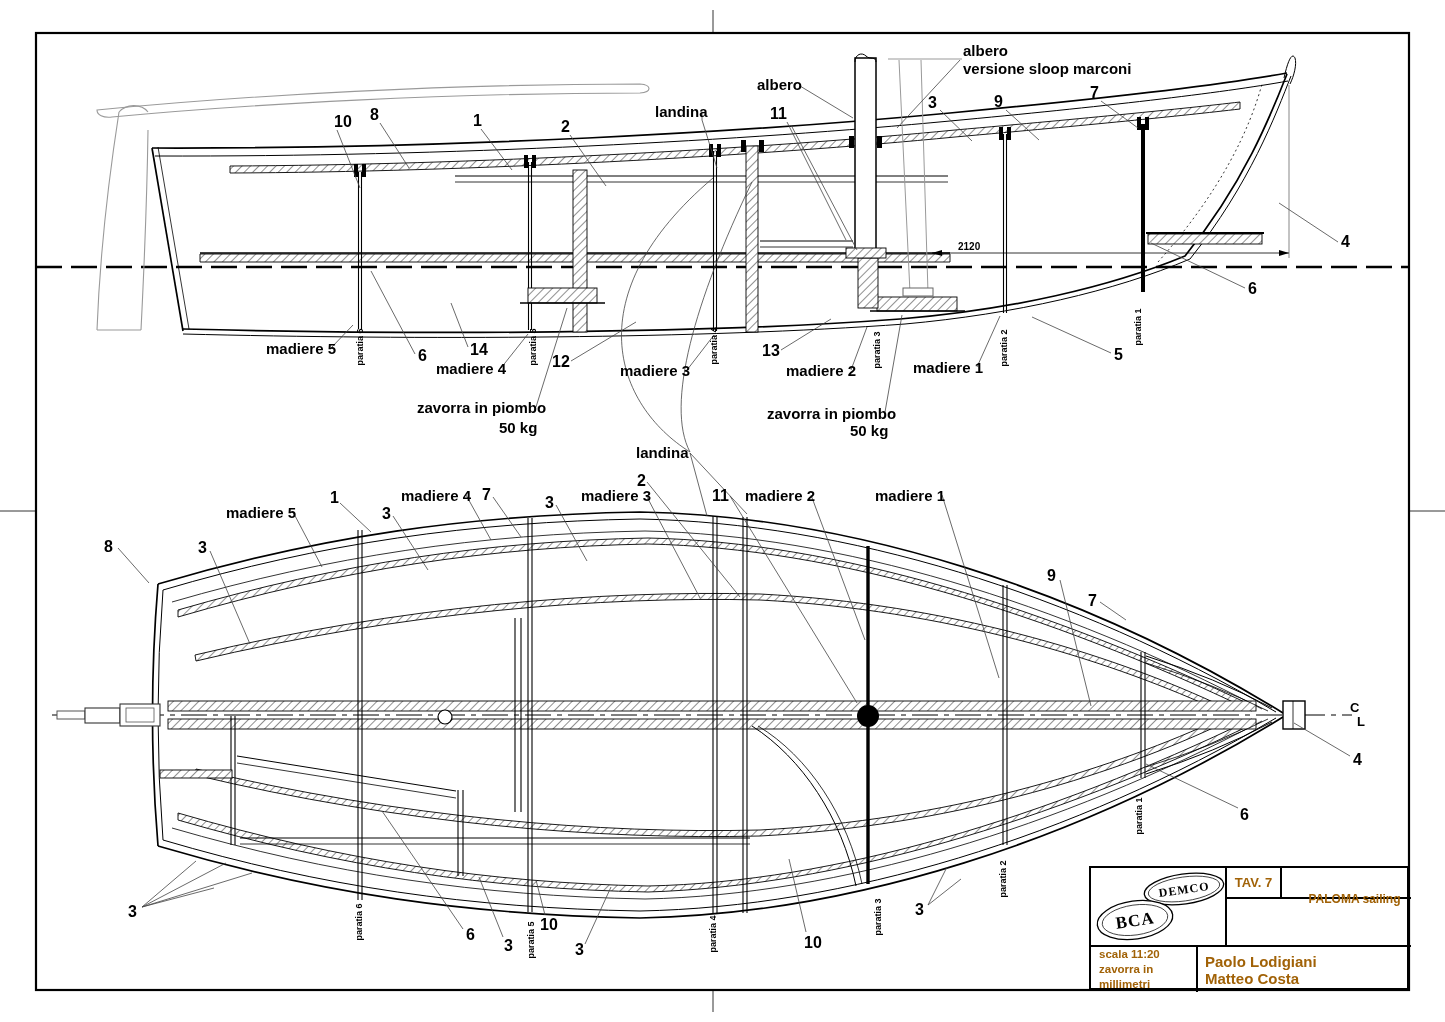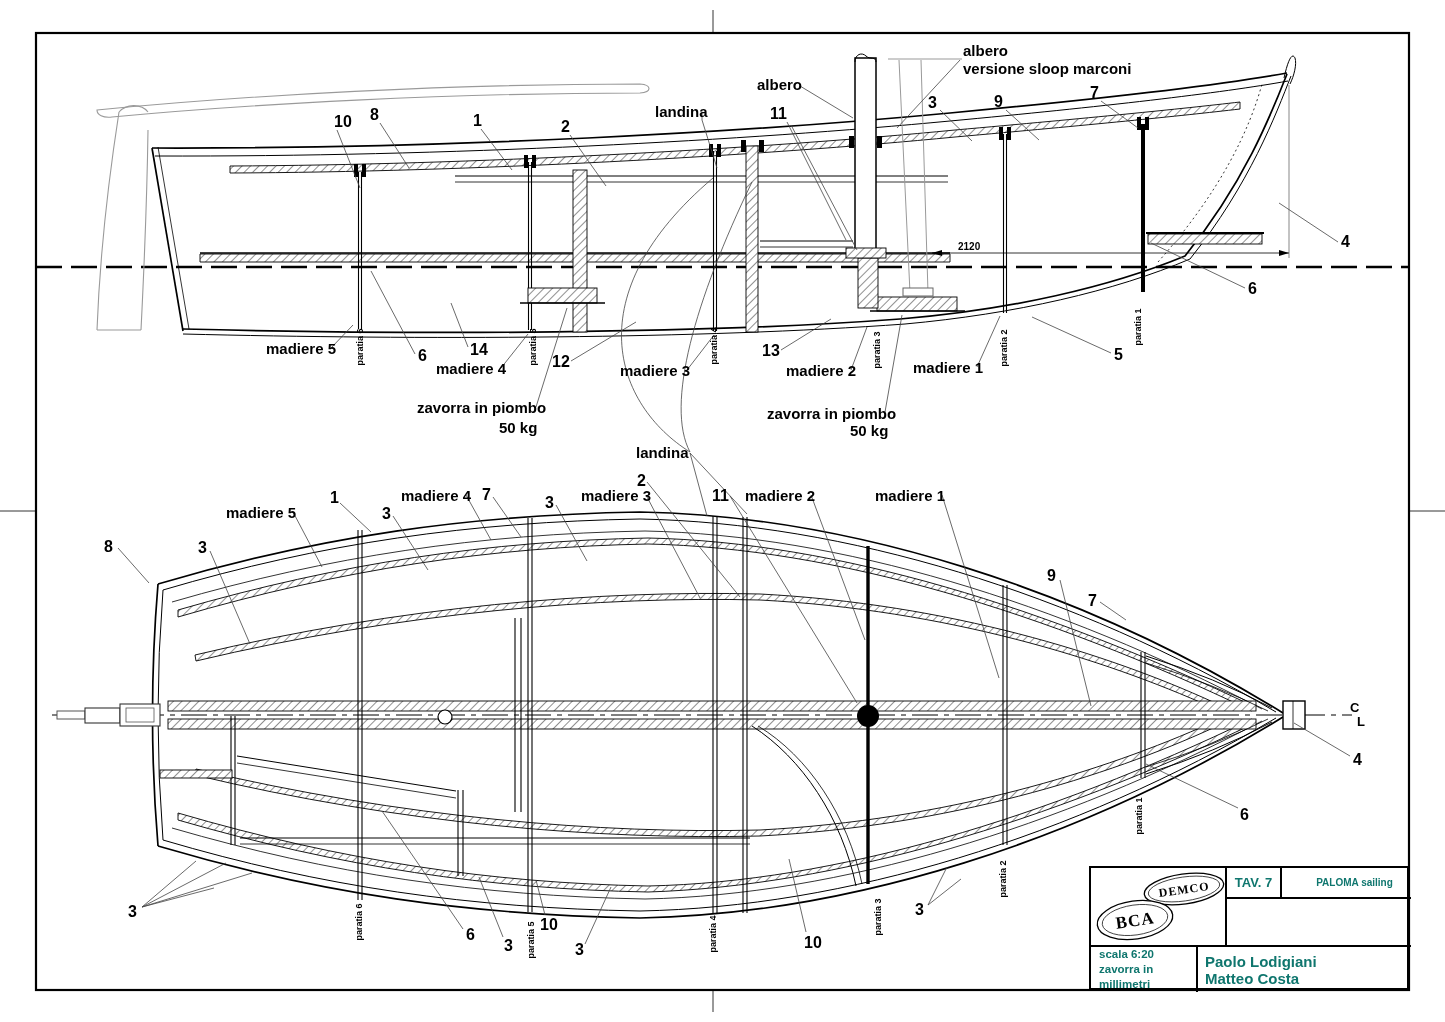--- a/index.html
+++ b/index.html
@@ -12,21 +12,21 @@
   .s3{stroke:#000;stroke-width:.8;fill:none}
   .fr{stroke:#000;stroke-width:1.1;fill:none}
   .hx{fill:url(#hx);stroke:#000;stroke-width:.9}
   .gy{stroke:#9a9a9a;stroke-width:1.1;fill:none}
   .ldr{stroke:#444;stroke-width:.8;fill:none}
   .blk{fill:#000;stroke:none}
   
   .tblock{position:absolute;left:1089px;top:866px;width:320px;height:124px;
           border:2px solid #000;box-sizing:border-box;background:#fff;}
   .tb-line{position:absolute;background:#000;}
-  .tb-cell{position:absolute;display:flex;align-items:center;color:#0f766e;font-weight:700;}
+  .tb-cell{position:absolute;display:flex;align-items:center;color:#a16207;font-weight:700;}
   .tb-center{justify-content:center;text-align:center;}
   .tb-small{font-size:11.5px;line-height:15px;display:block;}
   .tb-names{font-size:15px;line-height:17px;display:block;}
 </style>
 </head>
 <body>
 
 <div id="page">
 
 <svg width="1445" height="1022" viewBox="0 0 1445 1022">
@@ -368,25 +368,25 @@
 </svg>
 
 <div class="tblock">
   <div class="tb-line" style="left:134px;top:0;width:1.5px;height:77px"></div>
   <div class="tb-line" style="left:189px;top:0;width:1.5px;height:29px"></div>
   <div class="tb-line" style="left:134px;top:29px;width:186px;height:1.5px"></div>
   <div class="tb-line" style="left:0;top:77px;width:320px;height:1.5px"></div>
   <div class="tb-line" style="left:105px;top:77px;width:1.5px;height:47px"></div>
 
   <div class="tb-cell tb-center" style="left:136px;top:0;width:53px;height:29px;font-size:13px">TAV. 7</div>
-  <div class="tb-cell tb-center" style="left:191px;top:0;width:145px;height:29px;font-size:10px">PALOMA sailing</div>
+  <div class="tb-cell tb-center" style="left:191px;top:16px;width:145px;height:29px;font-size:12px">PALOMA sailing</div>
 
   <div class="tb-cell" style="left:8px;top:79px;width:95px;height:45px">
     <span>
-      <span class="tb-small">scala 6:20</span>
+      <span class="tb-small">scala 11:20</span>
       <span class="tb-small">zavorra in millimetri</span>
     </span>
   </div>
   <div class="tb-cell" style="left:114px;top:79px;width:200px;height:45px">
     <span>
       <span class="tb-names">Paolo Lodigiani</span>
       <span class="tb-names">Matteo Costa</span>
     </span>
   </div>
 

